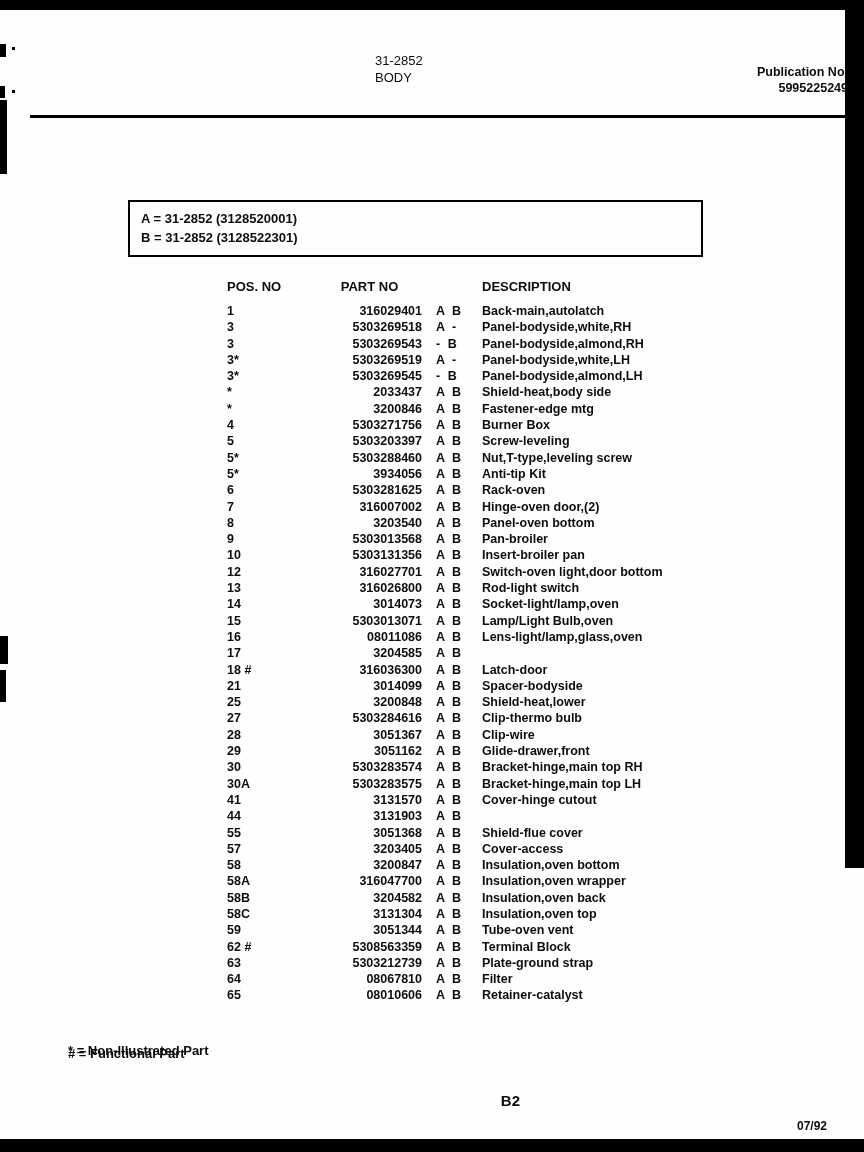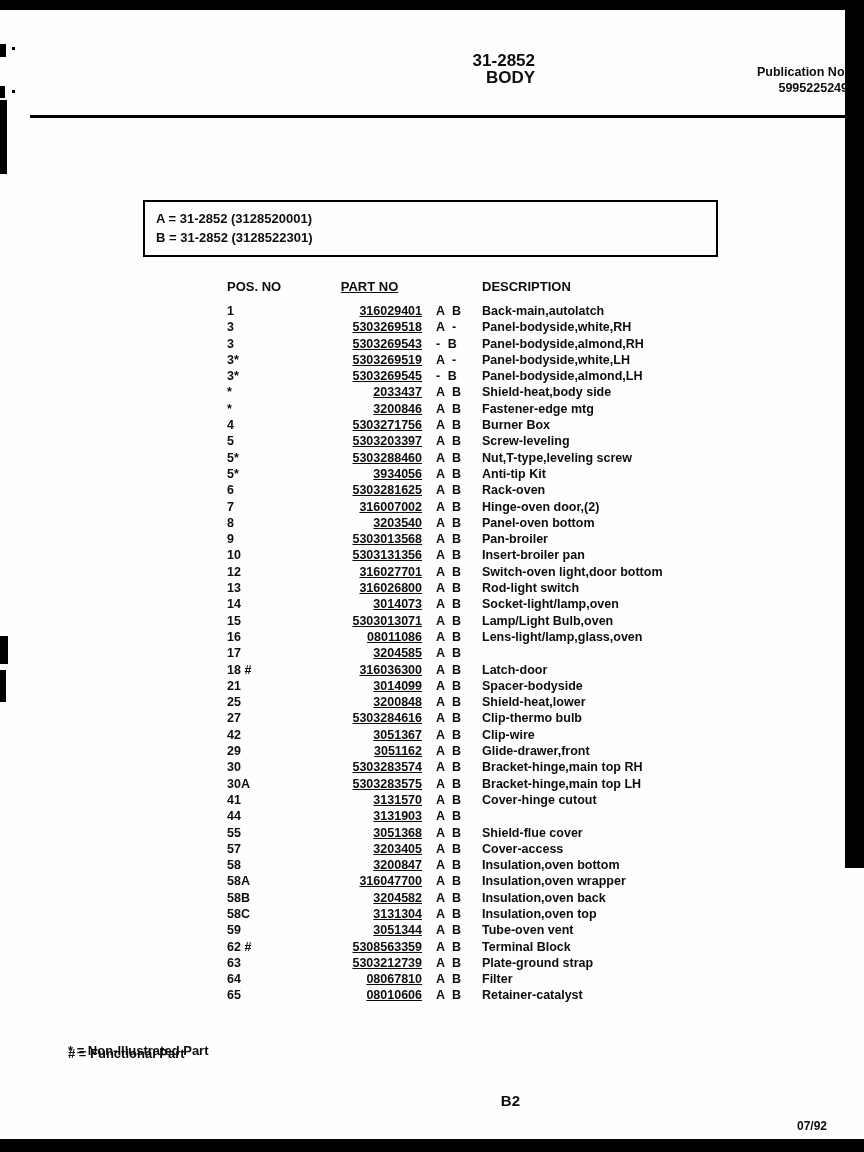--- a/index.html
+++ b/index.html
@@ -14,46 +14,46 @@
     position:relative;
     width:864px; height:1152px;
     background:#fefefe;
     overflow:hidden;
   }
   .artifact { position:absolute; background:#000; }
 
   
   .doc-title {
     position:absolute; left:375px; top:52px; width:160px;
-    text-align:right; font-weight:700; font-size:17px; line-height:17px;
+    text-align:left; font-weight:400; font-size:13px; line-height:17px;
   }
   .pub-block {
     position:absolute; left:718px; top:64px; width:130px;
     font-weight:700; font-size:12.5px; line-height:16px;text-align:right;
   }
   .rule {
     position:absolute; left:30px; top:115px; width:815px; height:3px;
     background:#000;
   }
 
   
   .model-box {
     position:absolute; left:128px; top:200px; width:575px; height:57px;
     border:2px solid #000;
     padding:7px 0 0 11px;
-    font-size:13px; font-weight:600; line-height:19px;margin-left:15px;
+    font-size:13px; font-weight:600; line-height:19px;
   }
 
   
   .table { position:absolute; left:227px; top:279px; width:600px; }
   .thead { display:flex; font-weight:700; font-size:13px; }
   .rows { margin-top:10px; }
   .row { display:flex; height:16.3px; font-size:12.5px; font-weight:600; }
   .c-pos  { width:90px;  text-align:left; }
-  .c-part { width:105px; text-align:right;text-decoration:underline; }
+  .c-part { width:105px; text-align:right; }
   .c-ab   { width:46px;  margin-left:14px; word-spacing:4px; white-space:pre; }
   .c-desc { flex:1; }
   .thead .c-part { text-align:center; }
 
   
   .footnote {
     position:absolute; left:68px;
     font-size:13px; font-weight:600;
   }
   .fn1 { top:1020px;margin-top:26px; }
@@ -257,21 +257,21 @@
           <span class="c-ab">A B</span>
           <span class="c-desc">Shield-heat,lower</span>
         </div>
         <div class="row">
           <span class="c-pos">27</span>
           <span class="c-part">5303284616</span>
           <span class="c-ab">A B</span>
           <span class="c-desc">Clip-thermo bulb</span>
         </div>
         <div class="row">
-          <span class="c-pos">42</span>
+          <span class="c-pos">28</span>
           <span class="c-part">3051367</span>
           <span class="c-ab">A B</span>
           <span class="c-desc">Clip-wire</span>
         </div>
         <div class="row">
           <span class="c-pos">29</span>
           <span class="c-part">3051162</span>
           <span class="c-ab">A B</span>
           <span class="c-desc">Glide-drawer,front</span>
         </div>

